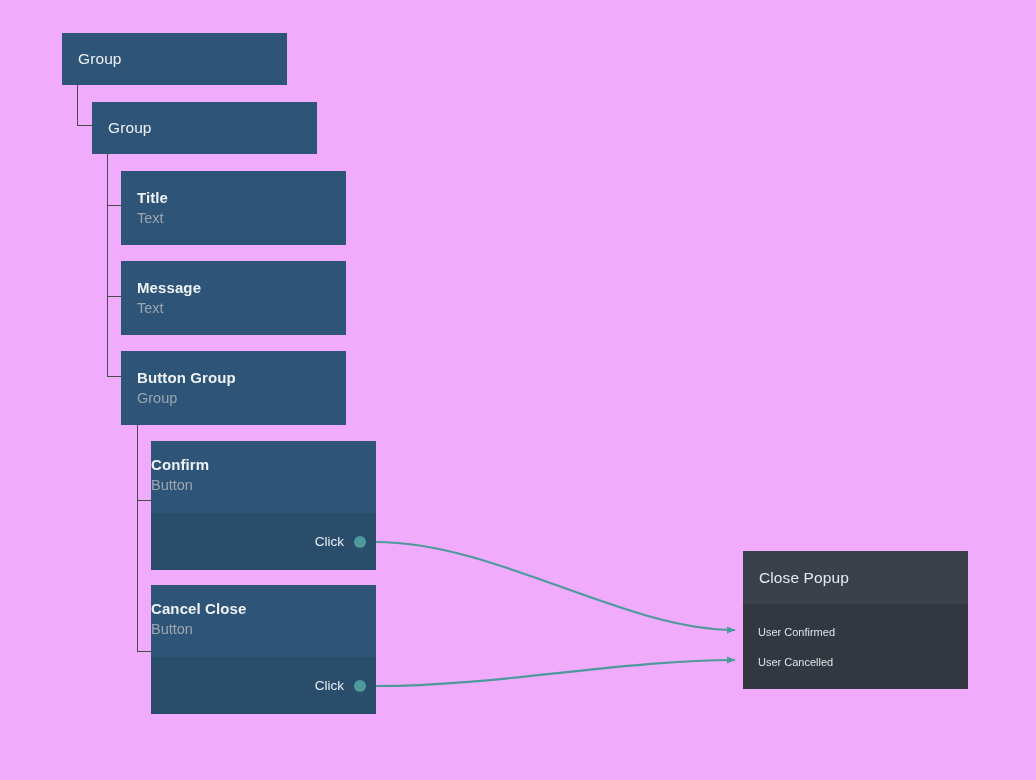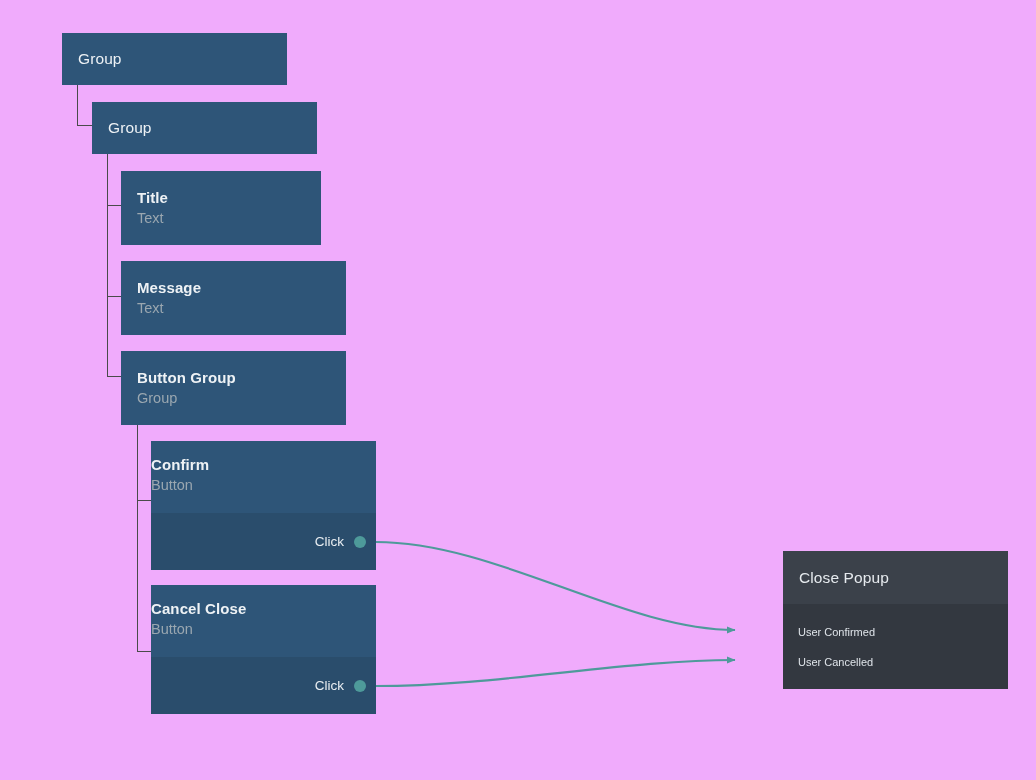--- a/index.html
+++ b/index.html
@@ -177,21 +177,21 @@
       <div class="node-title plain">Group</div>
     </div>
   </div>
 
   <div class="node blue" style="left:92px; top:102px; width:225px; height:52px;">
     <div class="node-head">
       <div class="node-title plain">Group</div>
     </div>
   </div>
 
-  <div class="node blue" style="left:121px; top:171px; width:200px; height:74px;">
+  <div class="node blue" style="left:121px; top:171px; width:225px; height:74px;">
     <div class="node-head">
       <div class="node-title">Title</div>
       <div class="node-subtitle">Text</div>
     </div>
   </div>
 
   <div class="node blue" style="left:121px; top:261px; width:225px; height:74px;">
     <div class="node-head">
       <div class="node-title">Message</div>
       <div class="node-subtitle">Text</div>
@@ -224,21 +224,21 @@
       <div class="node-subtitle">Button</div>
     </div>
     <div class="node-body" style="height:57px;">
       <div class="port-row" style="top:22px; right:16px;">
         <span class="port-label">Click</span>
         <span class="port-dot"></span>
       </div>
     </div>
   </div>
 
-  <div class="node gray" style="left:743px; top:551px; width:225px; height:138px;margin-left:40px;">
+  <div class="node gray" style="left:743px; top:551px; width:225px; height:138px;">
     <div class="gray-head">
       <div class="node-title">Close Popup</div>
     </div>
     <div class="gray-body">
       <div class="in-row">
         <span class="in-label">User Confirmed</span>
       </div>
       <div class="in-row">
         <span class="in-label">User Cancelled</span>
       </div>

